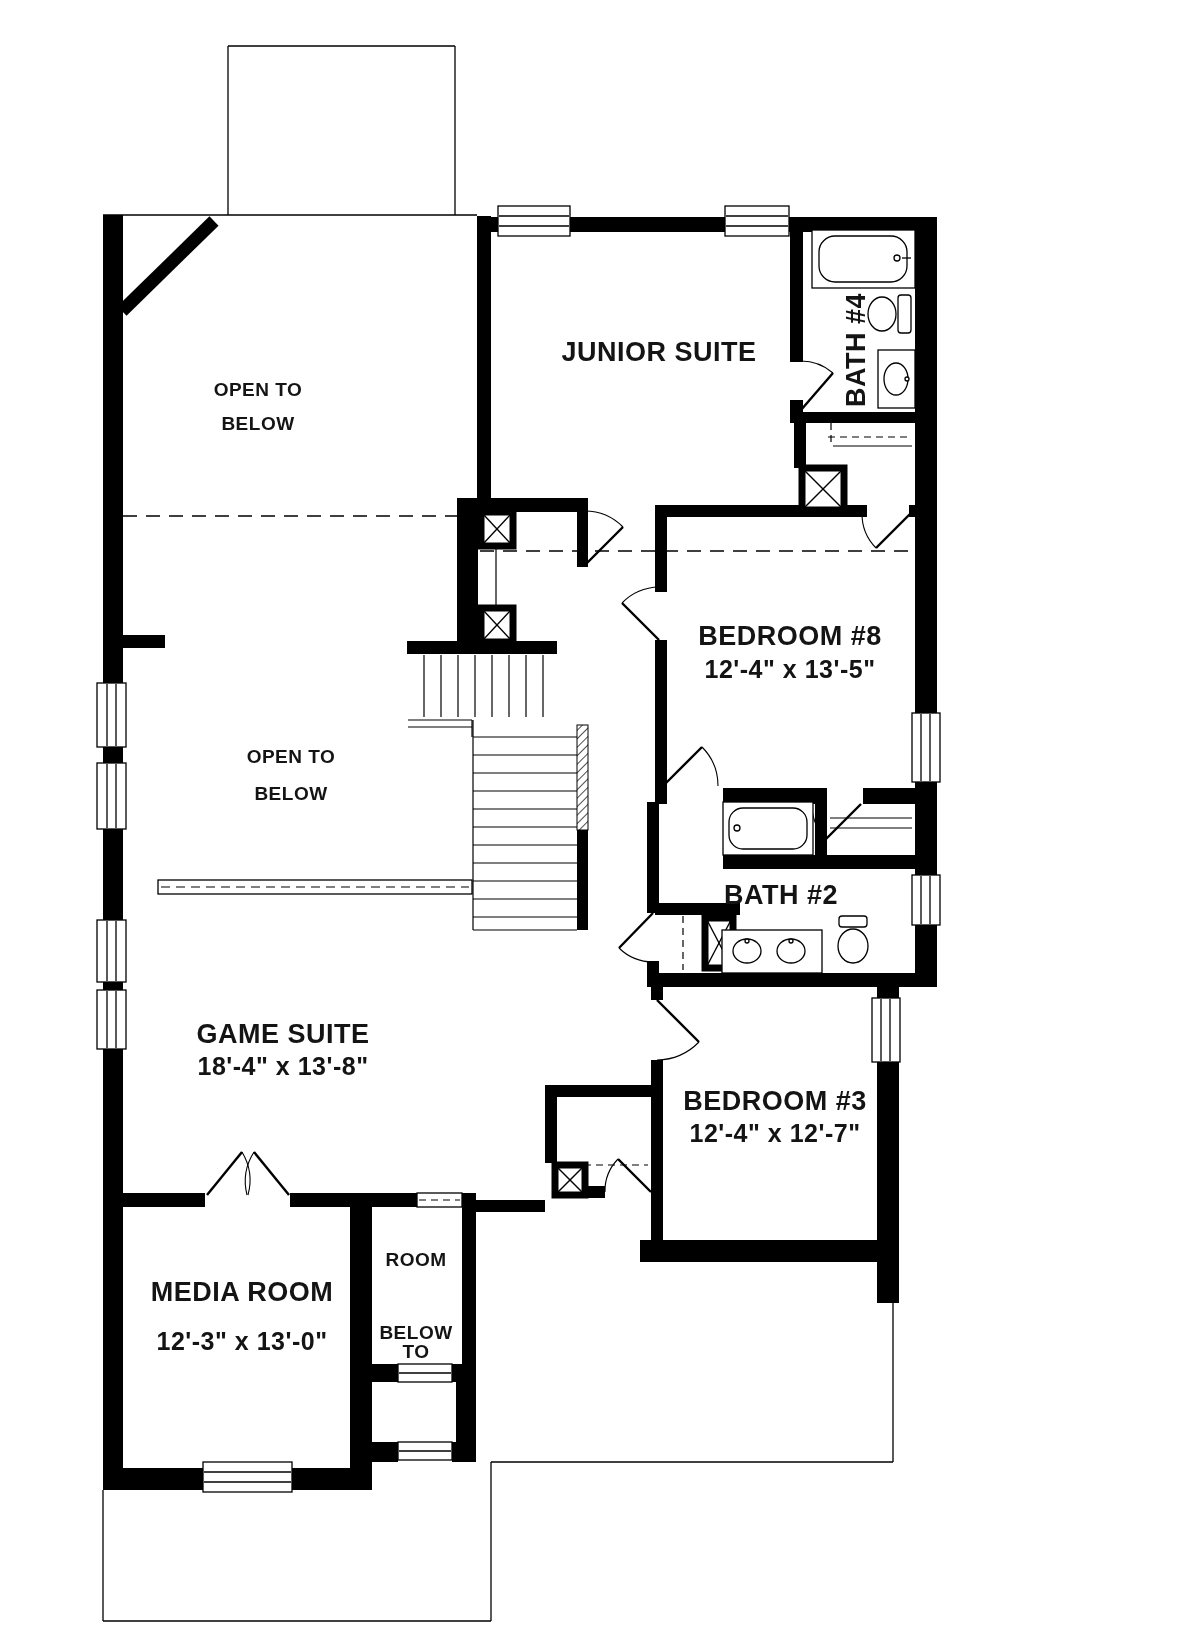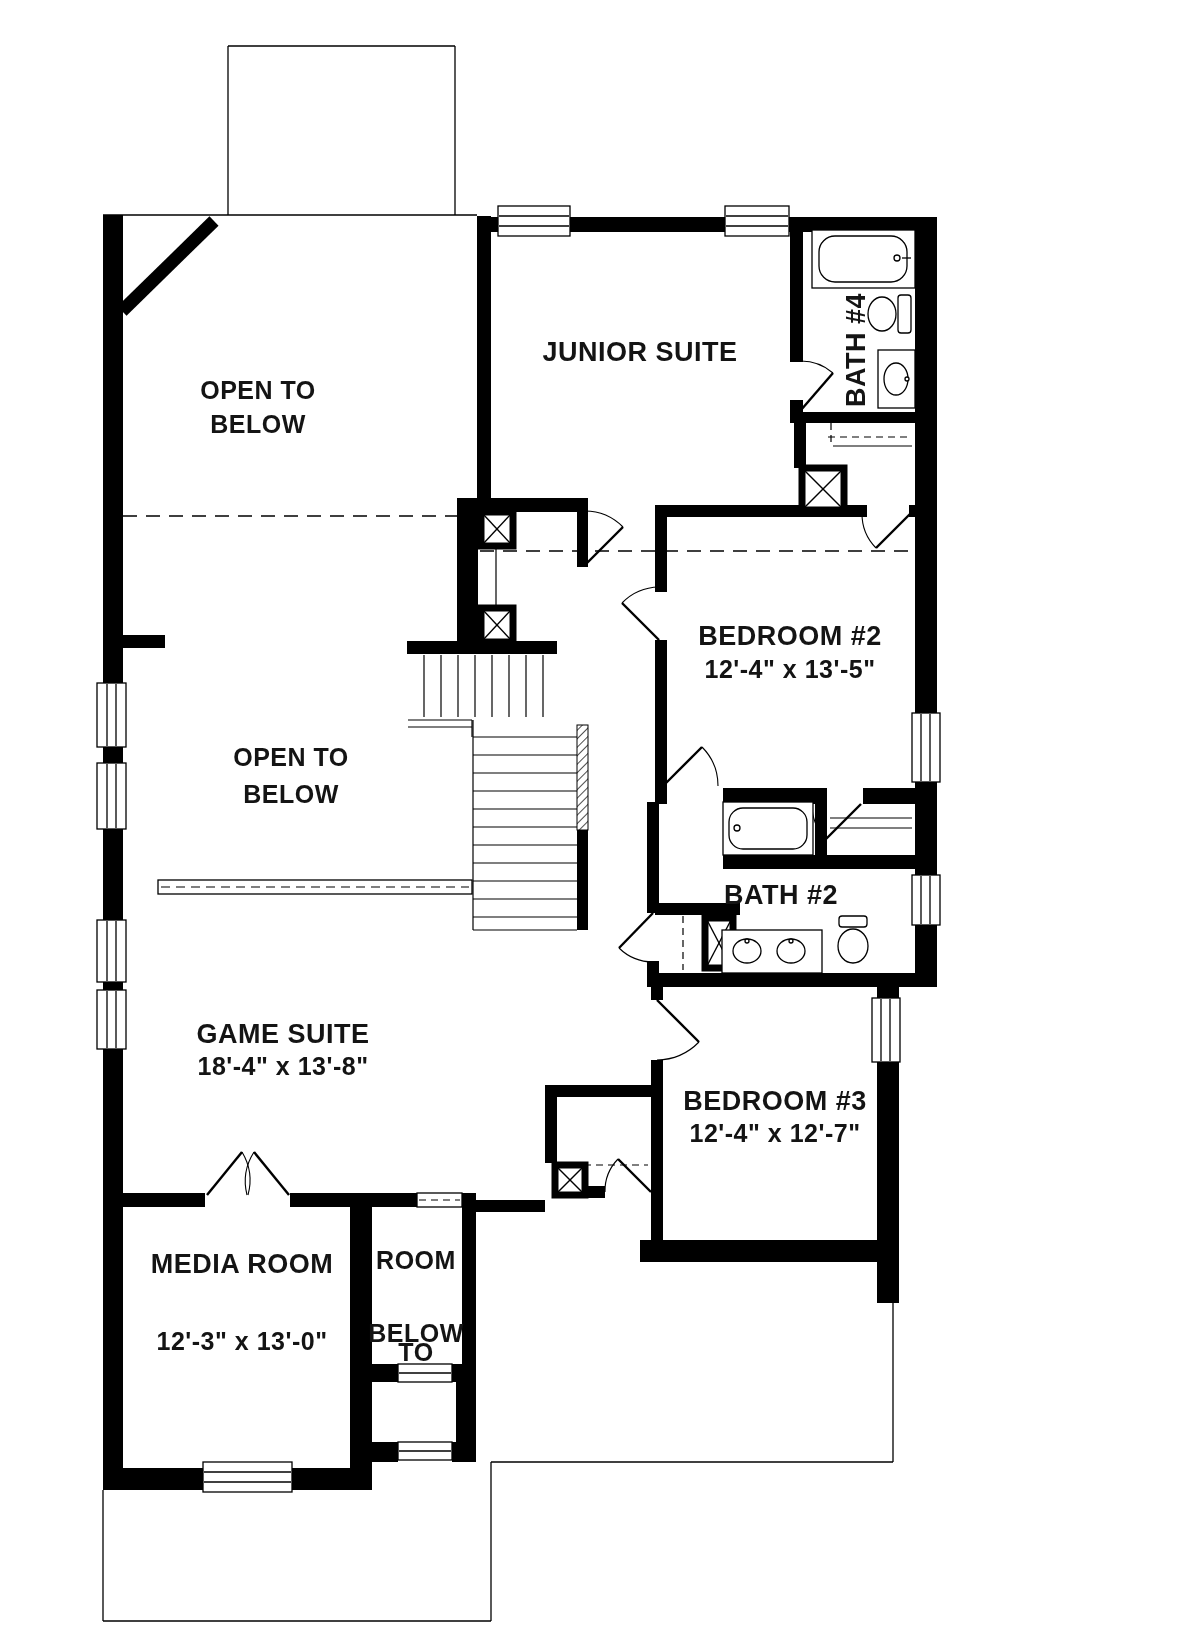--- a/index.html
+++ b/index.html
@@ -3,21 +3,21 @@
 <meta charset="utf-8">
 <style>
   html,body{margin:0;padding:0;background:#fff;}
   #plan{position:relative;width:1200px;height:1651px;background:#ffffff;overflow:hidden;
         font-family:"Liberation Sans",sans-serif;}
   #drawing{position:absolute;left:0;top:0;}
   .lbl{position:absolute;transform:translate(-50%,-50%);white-space:nowrap;color:#141414;
        font-weight:600;letter-spacing:.5px;text-align:center;}
   .name{font-size:27px;}
   .dims{font-size:25px;}
-  .small{font-size:25px;}
+  .small{font-size:19px;}
   .rot{transform:translate(-50%,-50%) rotate(-90deg);}
 </style>
 </head>
 <body>
 
 <div id="plan">
 
 <svg id="drawing" width="1200" height="1651" viewBox="0 0 1200 1651" fill="none" stroke="none">
   <defs>
     <pattern id="hatch" width="6" height="6" patternUnits="userSpaceOnUse" patternTransform="rotate(45)">
@@ -350,38 +350,38 @@
     <g>
       <rect x="839" y="916" width="28" height="11" rx="3"></rect>
       <ellipse cx="853" cy="946" rx="15" ry="17"></ellipse>
     </g>
   </g>
 </svg>
 
 <div class="lbl small" style="left:258px;top:390px">OPEN TO</div>
 <div class="lbl small" style="left:258px;top:424px">BELOW</div>
 
-<div class="lbl name" style="left:640px;top:352px">JUNIOR SUITE</div>
+<div class="lbl name" style="left:659px;top:352px">JUNIOR SUITE</div>
 
 <div class="lbl name rot" style="left:856px;top:350px">BATH #4</div>
 
-<div class="lbl name" style="left:790px;top:636px">BEDROOM #2</div>
+<div class="lbl name" style="left:790px;top:636px">BEDROOM #8</div>
 <div class="lbl dims" style="left:790px;top:669px">12'-4" x 13'-5"</div>
 
 <div class="lbl small" style="left:291px;top:757px">OPEN TO</div>
 <div class="lbl small" style="left:291px;top:794px">BELOW</div>
 
 <div class="lbl name" style="left:781px;top:895px">BATH #2</div>
 
 <div class="lbl name" style="left:283px;top:1034px">GAME SUITE</div>
 <div class="lbl dims" style="left:283px;top:1066px">18'-4" x 13'-8"</div>
 
 <div class="lbl name" style="left:775px;top:1101px">BEDROOM #3</div>
 <div class="lbl dims" style="left:775px;top:1133px">12'-4" x 12'-7"</div>
 
-<div class="lbl name" style="left:242px;top:1264px">MEDIA ROOM</div>
+<div class="lbl name" style="left:242px;top:1292px">MEDIA ROOM</div>
 <div class="lbl dims" style="left:242px;top:1341px">12'-3" x 13'-0"</div>
 
 <div class="lbl small" style="left:416px;top:1260px">ROOM</div>
 <div class="lbl small" style="left:416px;top:1352px">TO</div>
 <div class="lbl small" style="left:416px;top:1333px">BELOW</div>
 
 </div>
 
 </body></html>

